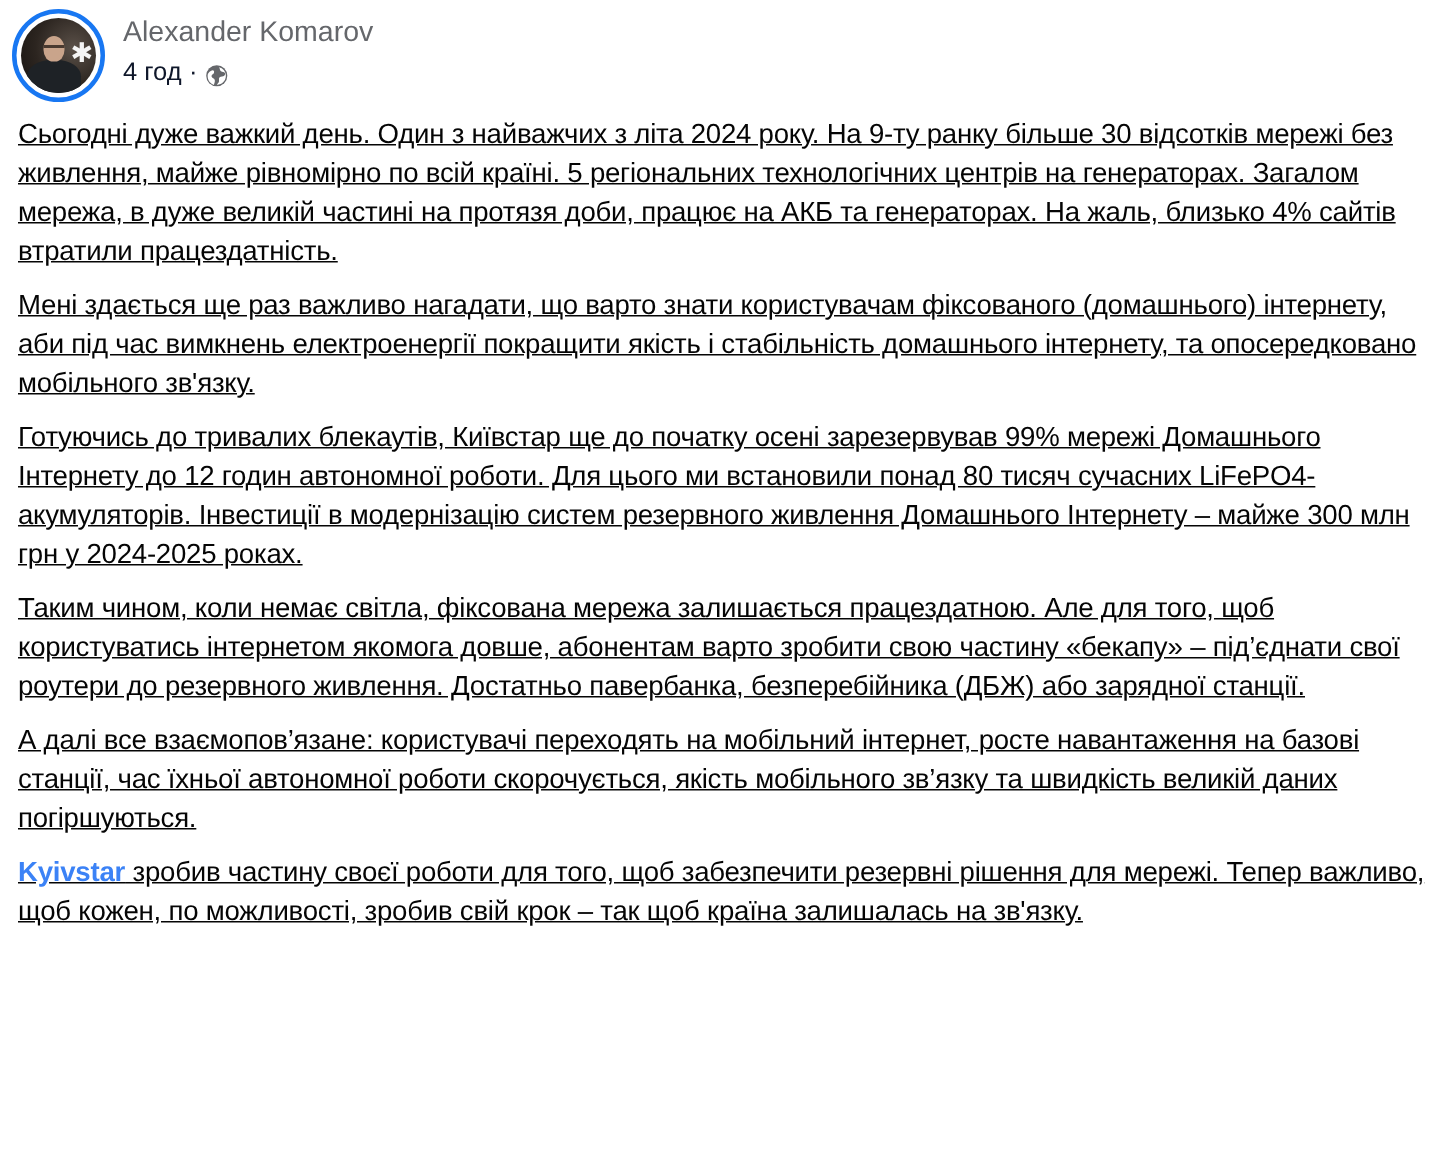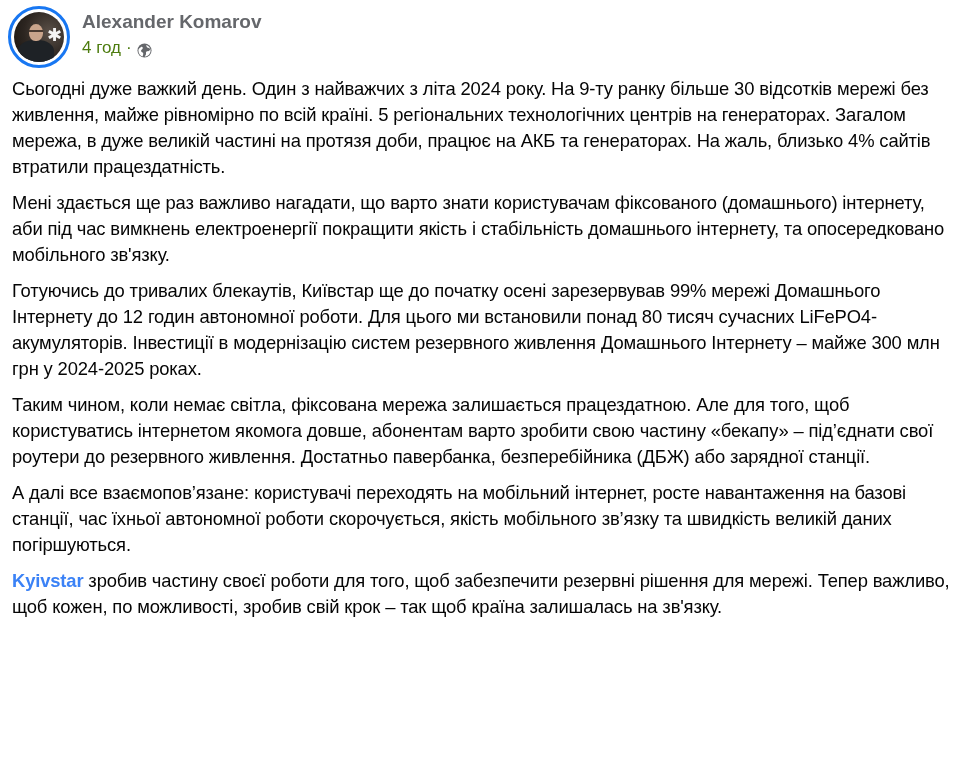--- a/index.html
+++ b/index.html
@@ -73,49 +73,50 @@
       font-size: 18px;
       line-height: 18px;
       color: #f4f4f4;
     }
     .header-text {
       margin-left: 12px;
       margin-top: 3px;
     }
     .author-name {
       font-size: 19px;
-      font-weight: bold;
+      font-weight: normal;
       color: #65676b;
       line-height: 26px;
       cursor: pointer;
     }
     .meta {
       display: flex;
       align-items: center;
       font-size: 17px;
-      color: #4d7c0f;
+      color: #0f172a;
       line-height: 24px;
       margin-top: 1px;
     }
     .meta .dot {
       margin: 0 5px;
     }
     .globe-icon {
       width: 15px;
       height: 15px;
       display: inline-block;
     }
     .post-body {
       position: absolute;
       left: 12px;
       top: 76px;
       width: 940px;
       font-size: 18.4px;
       line-height: 26px;
       letter-spacing: -0.15px;
+      text-decoration: underline;
     }
     .para {
       margin: 0 0 10px 0;
     }
     .para.tight {
       margin-bottom: 0;
     }
     .mention {
       color: #3b82f6;
       font-weight: bold;

